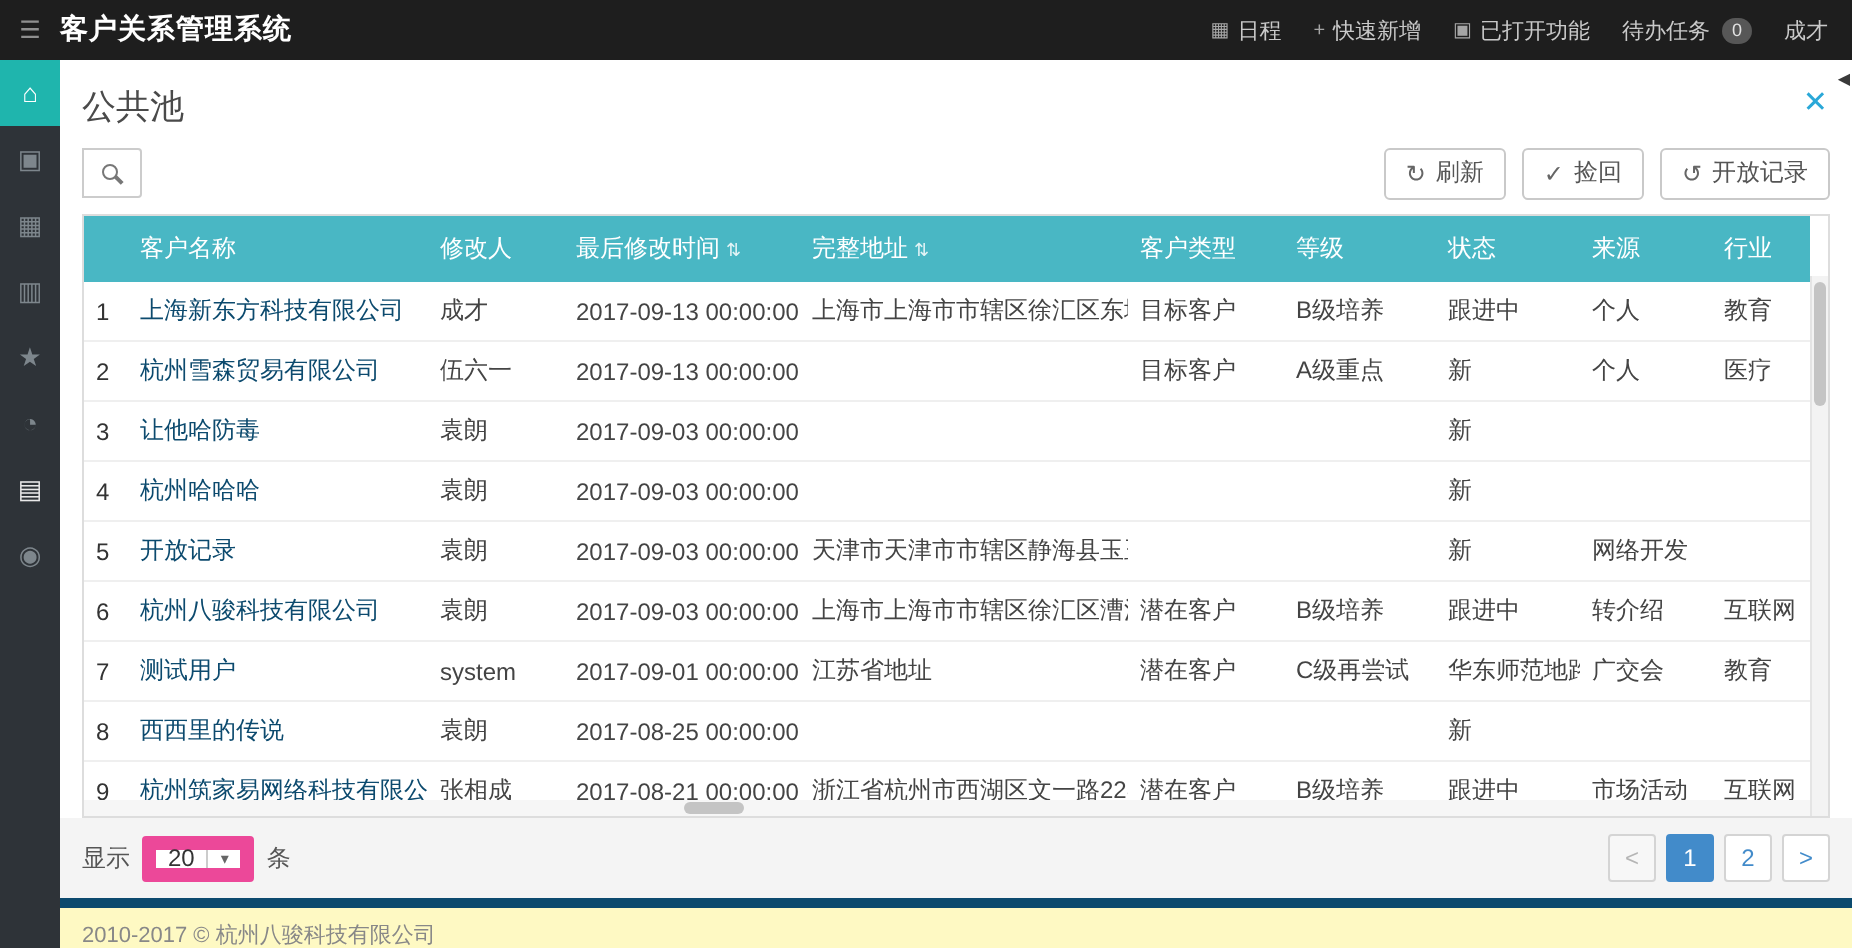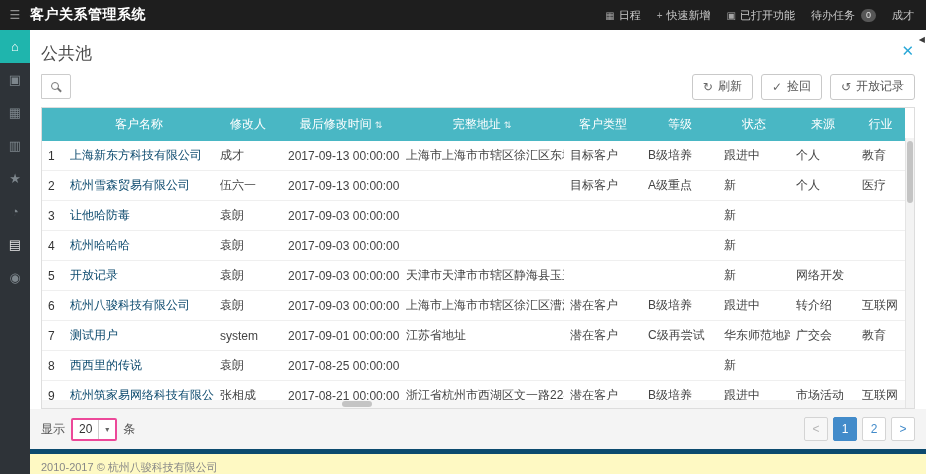--- a/index.html
+++ b/index.html
@@ -48,37 +48,37 @@
   .tool-buttons{margin-left:auto;display:flex;gap:8px}
   .tool-btn{height:26px;padding:0 10px;border:1px solid #c9c9c9;background:#fff;border-radius:3px;
     font-size:12px;color:#555;display:flex;align-items:center;gap:5px;cursor:pointer;
     font-family:inherit}
   .tool-ic{font-size:12px;color:#666}
 
   
   .table-wrap{margin:0 11px;border:1px solid #ddd;position:relative;height:302px;overflow:hidden}
   .table-inner{margin-right:9px;height:100%;overflow:hidden}
   table{width:100%;border-collapse:collapse;table-layout:fixed;font-size:12px}
-  thead th{background:#49b7c4;color:#fff;font-weight:normal;text-align:center;
+  thead th{background:#49b7c4;color:#fff;font-weight:normal;text-align:left;
     padding:8px 6px;white-space:nowrap;overflow:hidden;cursor:pointer}
   tbody td{padding:6px;border-bottom:1px solid #efefef;color:#444;white-space:nowrap;
     overflow:hidden;height:26px}
   .col-num{color:#333}
   .name-link{color:#0c4a6e;text-decoration:none;cursor:pointer}
   .sort-ic{font-size:9px;margin-left:3px;color:rgba(255,255,255,.85)}
   .vscroll{position:absolute;top:30px;right:0;bottom:0;width:9px;background:#f3f3f3;
     border-left:1px solid #e4e4e4}
   .vthumb{position:absolute;top:3px;left:1px;width:6px;height:62px;background:#c4c4c4;border-radius:3px}
   .hscroll{position:absolute;left:0;right:9px;bottom:0;height:8px;background:#f6f6f6}
   .hthumb{position:absolute;left:300px;top:1px;width:30px;height:6px;background:#c4c4c4;border-radius:3px}
 
   
   .pager-bar{margin-top:auto;background:#f4f4f4;padding:8px 11px;display:flex;
     align-items:center;font-size:12px;color:#555;height:40px}
-  .size-select{display:flex;margin:0 6px;border:2px solid #ec4899;background:#fff;border-radius:2px;
+  .size-select{display:flex;margin:0 6px;border:7px solid #ec4899;background:#fff;border-radius:2px;
     height:23px;align-items:stretch;cursor:pointer}
   .size-val{padding:0 6px;display:flex;align-items:center;font-size:12px;color:#333}
   .size-caret{width:17px;border-left:1px solid #ccc;display:flex;align-items:center;
     justify-content:center;font-size:8px;color:#666}
   .pager-summary{margin-left:150px;color:#555}
   .pager-nav{margin-left:auto;display:flex;gap:5px}
   .pg{min-width:24px;height:24px;border:1px solid #d4d4d4;background:#fff;border-radius:2px;
     display:flex;align-items:center;justify-content:center;font-size:12px;color:#428bca;
     cursor:pointer;padding:0 6px}
   .pg.disabled{color:#b5b5b5;background:#f7f7f7}

